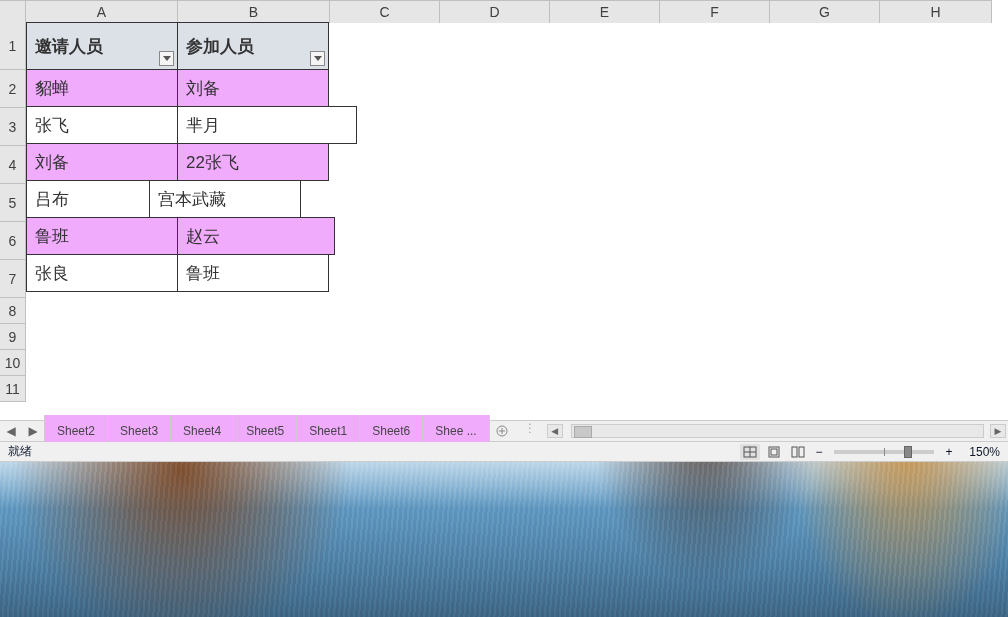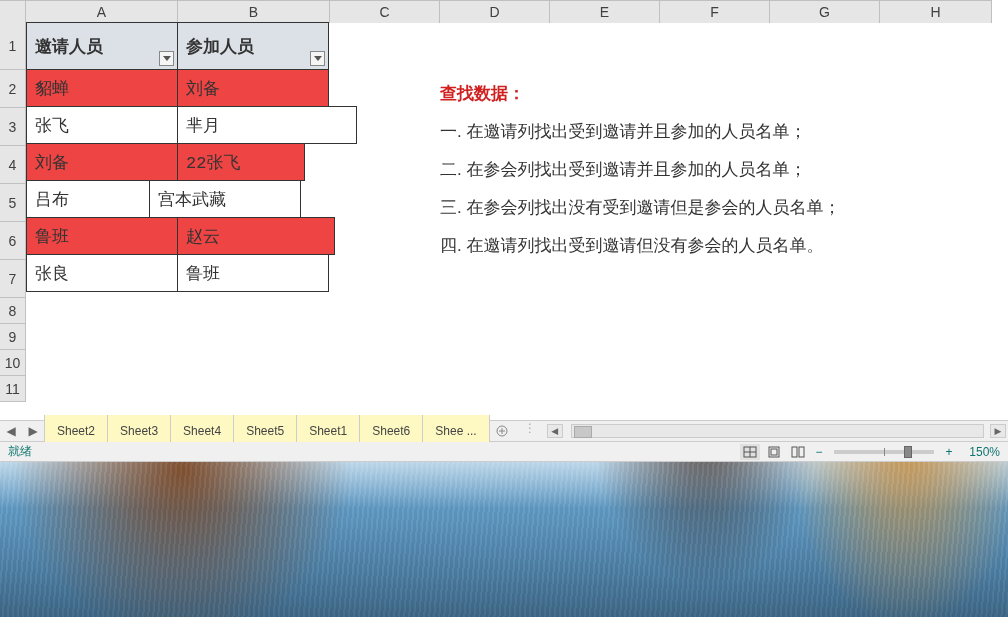--- a/index.html
+++ b/index.html
@@ -87,21 +87,21 @@
     border: 1px solid #333;
     border-right: 1px solid #333;
   }
   .cell.tbl {
     border: 1px solid #333;
     margin-top: -1px;
     margin-left: 0;
   }
   .cell.tbl + .cell.tbl { margin-left: -1px; }
   .c-row .cell.head + .cell.head { margin-left: -1px; }
-  .cell.alt { background: #ef4444; font-family: Liberation Mono, monospace; }
+  .cell.alt { background: #f0abfc; }
   .filter-btn {
     position: absolute;
     right: 3px; bottom: 3px;
     width: 15px; height: 15px;
     border: 1px solid #888;
     background: #f5f5f5;
     display: flex; align-items: center; justify-content: center;
   }
   .filter-btn::after {
     content: "";
@@ -140,21 +140,21 @@
     color: #666;
     cursor: pointer;
   }
   .tabs { display: flex; align-items: center; }
   .tab {
     padding: 16px 12px;
     height: 22px;
     display: flex; align-items: center;
     color: #444;
     border-right: 1px solid #ccc;
-    background: #fef9c3;
+    background: #f0abfc;
     cursor: pointer;
   }
   .tab.sep { border-left: 1px solid #ccc; }
   .tab-add {
     width: 24px; display: flex; align-items: center; justify-content: center;
     color: #888;
   }
   .tab-vdots { padding: 0 10px; color: #aaa; letter-spacing: 1px; }
   .hscroll-track {
     flex: 1;
@@ -181,21 +181,21 @@
   .statusbar {
     position: absolute;
     top: 442px; left: 0;
     width: 1008px;
     height: 20px;
     background: #f0f0f0;
     border-bottom: 1px solid #ccc;
     display: flex;
     align-items: center;
     font-size: 12px;
-    color: #0f766e;
+    color: #0f172a;
     gap: 40px;
   }
   .status-left { padding: 0 8px; }
   .status-right { margin-left: auto; display: flex; align-items: center; gap: 4px; padding-right: 8px; }
   .view-btn {
     width: 20px; height: 16px;
     display: flex; align-items: center; justify-content: center;
     border: 1px solid transparent;
     color: #555;
   }
@@ -298,21 +298,21 @@
         </div>
       <div class="cell tbl" style="width:180px">
           <span>芈月</span>
         </div>
     </div>
 
     <div class="c-row">
       <div class="cell tbl alt" style="width:152px">
           <span>刘备</span>
         </div>
-      <div class="cell tbl alt" style="width:128px">
+      <div class="cell tbl alt" style="width:152px">
           <span>22张飞</span>
         </div>
     </div>
 
     <div class="c-row">
       <div class="cell tbl" style="width:124px">
           <span>吕布</span>
         </div>
       <div class="cell tbl" style="width:152px">
           <span>宫本武藏</span>
@@ -331,27 +331,20 @@
     <div class="c-row">
       <div class="cell tbl" style="width:152px">
           <span>张良</span>
         </div>
       <div class="cell tbl" style="width:152px">
           <span>鲁班</span>
         </div>
     </div>
   </div>
 
-  <div class="notes">
-    <div class="title">查找数据：</div>
-    <div>一. 在邀请列找出受到邀请并且参加的人员名单；</div>
-    <div>二. 在参会列找出受到邀请并且参加的人员名单；</div>
-    <div>三. 在参会列找出没有受到邀请但是参会的人员名单；</div>
-    <div>四. 在邀请列找出受到邀请但没有参会的人员名单。</div>
-  </div>
 </div>
 
 <div class="hscroll-row">
   <div class="tab-nav">
     <div class="tab-arrow">◀</div>
     <div class="tab-arrow">▶</div>
   </div>
   <div class="tabs">
     <div class="tab sep">Sheet2</div>
     <div class="tab">Sheet3</div>

